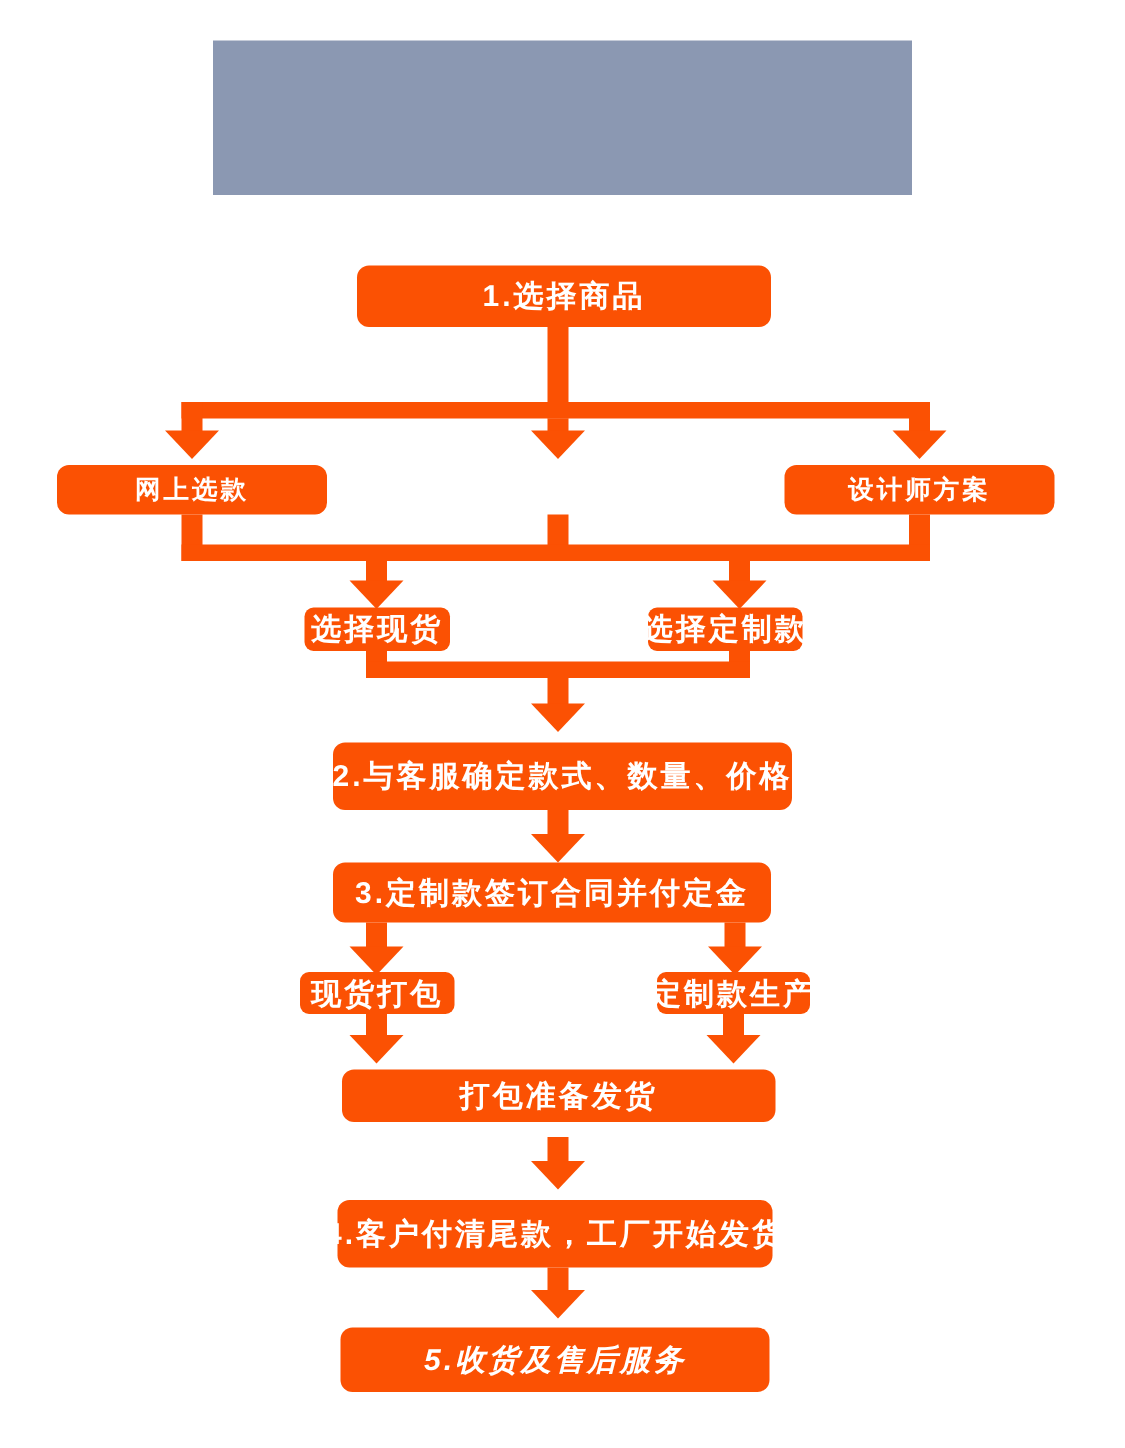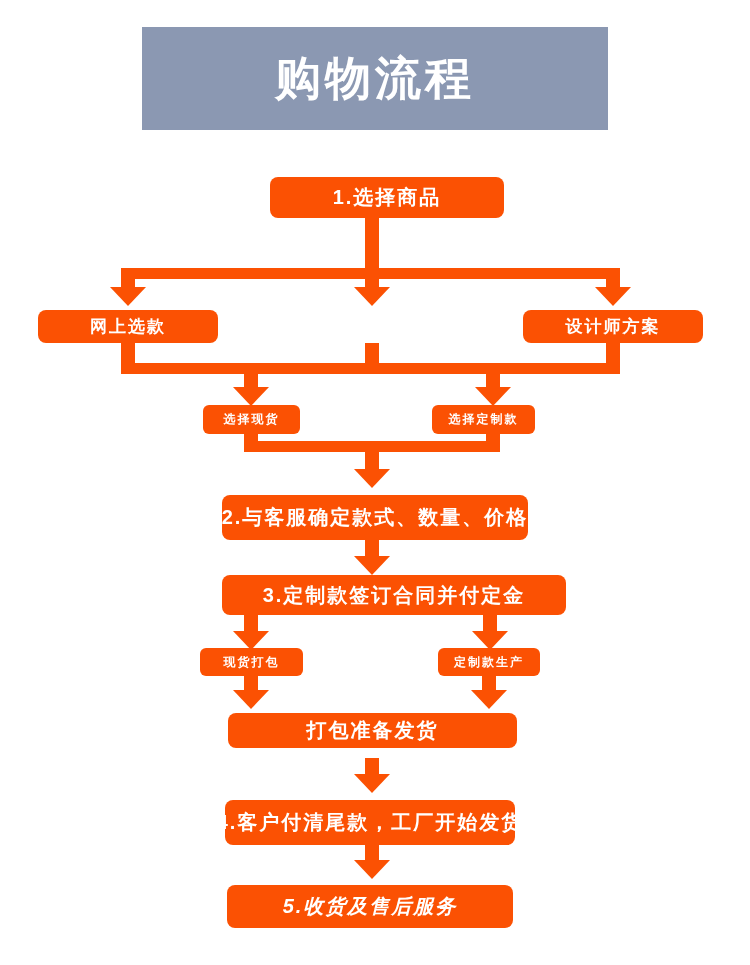--- a/index.html
+++ b/index.html
@@ -26,39 +26,38 @@
     font-size:19px;font-weight:bold;letter-spacing:5px;margin-top:4px;
   }
   .node{
     position:absolute;background:var(--accent);color:var(--text);
     font-weight:bold;letter-spacing:2px;
     display:flex;align-items:center;justify-content:center;
     border-radius:8px;white-space:nowrap;
   }
   .node.lg{font-size:20px;}
   .node.md{font-size:17px;}
-  .node.sm{font-size:12px;border-radius:6px;font-family:Liberation Serif, serif;}
+  .node.sm{font-size:20px;border-radius:6px;font-family:Liberation Serif, serif;}
   .line{position:absolute;background:var(--accent);}
   .arrow{
     position:absolute;width:0;height:0;
     border-left:18px solid transparent;
     border-right:18px solid transparent;
     border-top:19px solid var(--accent);
   }
 </style>
 </head>
 <body>
 
 <div class="stage">
 
   <div class="header">
-    <div class="title">购物流程</div>
   </div>
 
-  <div class="node lg" style="left:238px;top:177px;width:234px;height:41px;margin-left:32px;">1.选择商品</div>
+  <div class="node lg" style="left:238px;top:177px;width:276px;height:41px;">1.选择商品</div>
 
   <div class="line" style="left:365px;top:218px;width:14px;height:61px;"></div>
   <div class="line" style="left:121px;top:268px;width:499px;height:11px;"></div>
   <div class="line" style="left:121px;top:268px;width:14px;height:21px;"></div>
   <div class="line" style="left:606px;top:268px;width:14px;height:21px;"></div>
   <div class="line" style="left:365px;top:279px;width:14px;height:10px;"></div>
   <div class="arrow" style="left:110px;top:287px;"></div>
   <div class="arrow" style="left:354px;top:287px;"></div>
   <div class="arrow" style="left:595px;top:287px;"></div>
 
@@ -81,21 +80,21 @@
   <div class="line" style="left:486px;top:434px;width:14px;height:18px;"></div>
   <div class="line" style="left:244px;top:441px;width:256px;height:11px;"></div>
   <div class="line" style="left:365px;top:452px;width:14px;height:18px;"></div>
   <div class="arrow" style="left:354px;top:469px;"></div>
 
   <div class="node lg" style="left:222px;top:495px;width:306px;height:45px;">2.与客服确定款式、数量、价格</div>
 
   <div class="line" style="left:365px;top:540px;width:14px;height:17px;"></div>
   <div class="arrow" style="left:354px;top:556px;"></div>
 
-  <div class="node lg" style="left:222px;top:575px;width:344px;height:40px;">3.定制款签订合同并付定金</div>
+  <div class="node lg" style="left:222px;top:575px;width:292px;height:40px;">3.定制款签订合同并付定金</div>
 
   <div class="line" style="left:244px;top:615px;width:14px;height:17px;"></div>
   <div class="line" style="left:483px;top:615px;width:14px;height:17px;"></div>
   <div class="arrow" style="left:233px;top:631px;"></div>
   <div class="arrow" style="left:472px;top:631px;"></div>
 
   <div class="node sm" style="left:200px;top:648px;width:103px;height:28px;">现货打包</div>
   <div class="node sm" style="left:438px;top:648px;width:102px;height:28px;">定制款生产</div>
 
   <div class="line" style="left:244px;top:676px;width:14px;height:15px;"></div>

